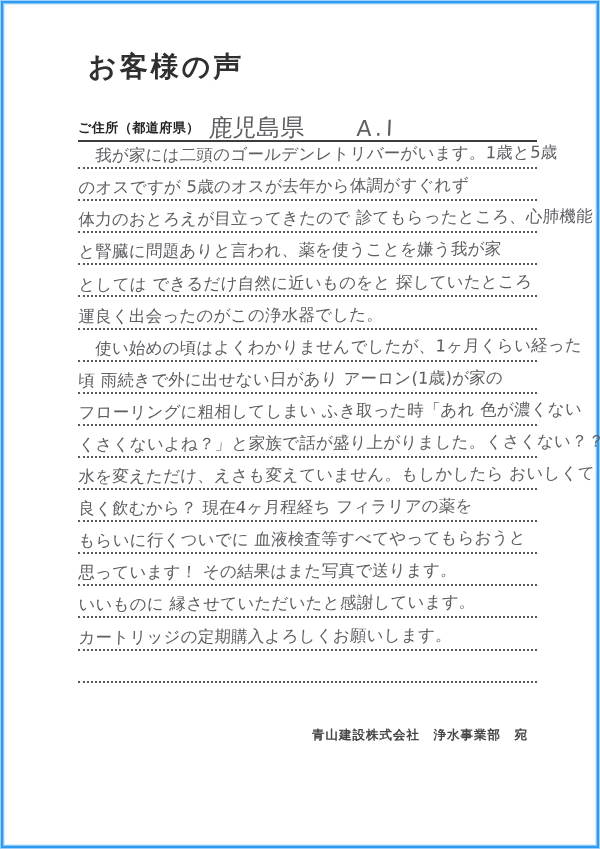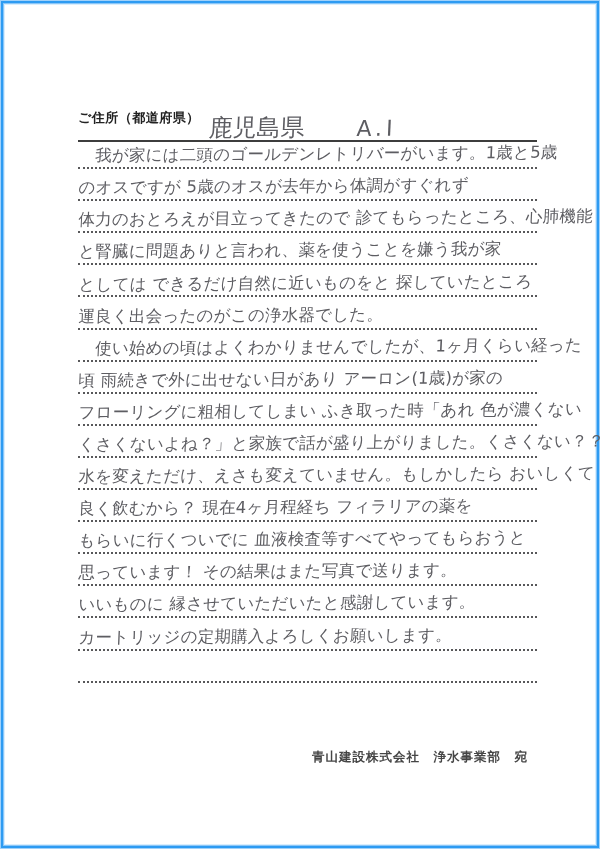--- a/index.html
+++ b/index.html
@@ -22,21 +22,21 @@
     font-size:28px;font-weight:bold;color:#2f2f2f;
     letter-spacing:3px;
   }
   .form-row{
     position:absolute;left:78px;top:104px;width:459px;height:36px;
     border-bottom:2px solid #3d3d3d;
     display:flex;align-items:flex-end;
   }
   .form-label{
     font-size:13px;font-weight:bold;color:#222;
-    padding-bottom:13px;white-space:nowrap;letter-spacing:0.5px;margin-top:48px;
+    padding-bottom:3px;white-space:nowrap;letter-spacing:0.5px;margin-top:48px;
   }
   .hw{
     color:#5d5d62;
     transform:skewX(-3deg) rotate(-0.4deg);
     transform-origin:left bottom;
     white-space:nowrap;
   }
   .hw-address{
     font-size:24px;line-height:1;margin:0 8px 0 8px;flex:0 0 auto;width:118px;
   }
@@ -52,30 +52,31 @@
     border-bottom:2px dotted #58585a;
     display:flex;align-items:flex-end;
     overflow:visible;
   }
   .line .hw{
     font-size:16.5px;line-height:1.15;
     padding-bottom:1px;
     letter-spacing:0.2px;
   }
   .footer-line{
-    position:absolute;right:72px;top:749px;
+    position:absolute;right:72px;top:727px;
     font-size:12.5px;font-weight:600;color:#454545;
     letter-spacing:1px;white-space:nowrap;
   }
 </style>
 </head>
 <body>
 
 <div class="sheet">
 
+  <div class="page-title">お客様の声</div>
 
   <div class="form-row">
     <span class="form-label">ご住所（都道府県）</span>
     <span class="hw hw-address">鹿児島県</span>
     <span class="hw hw-name">A.I</span>
   </div>
 
   <div class="lines">
     <div class="line">
         <span class="hw">　我が家には二頭のゴールデンレトリバーがいます。1歳と5歳</span>

